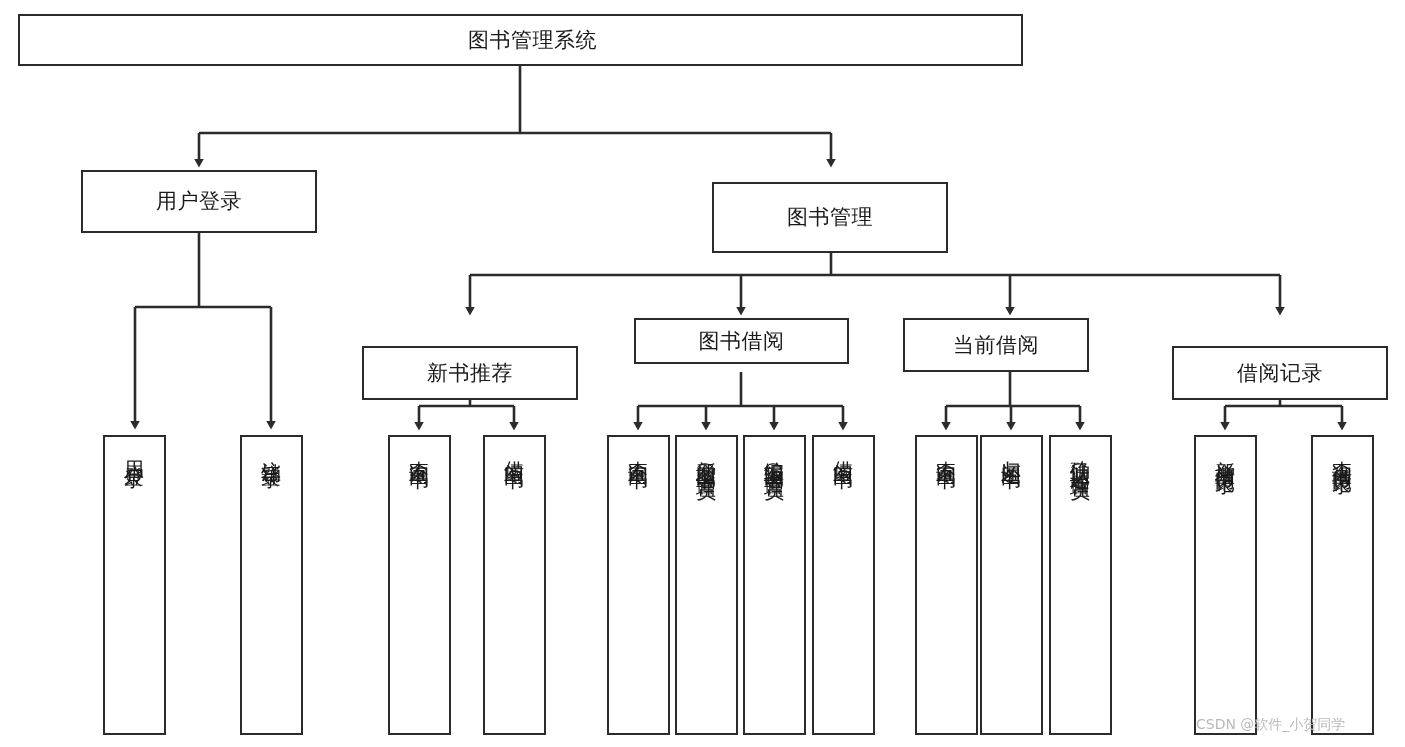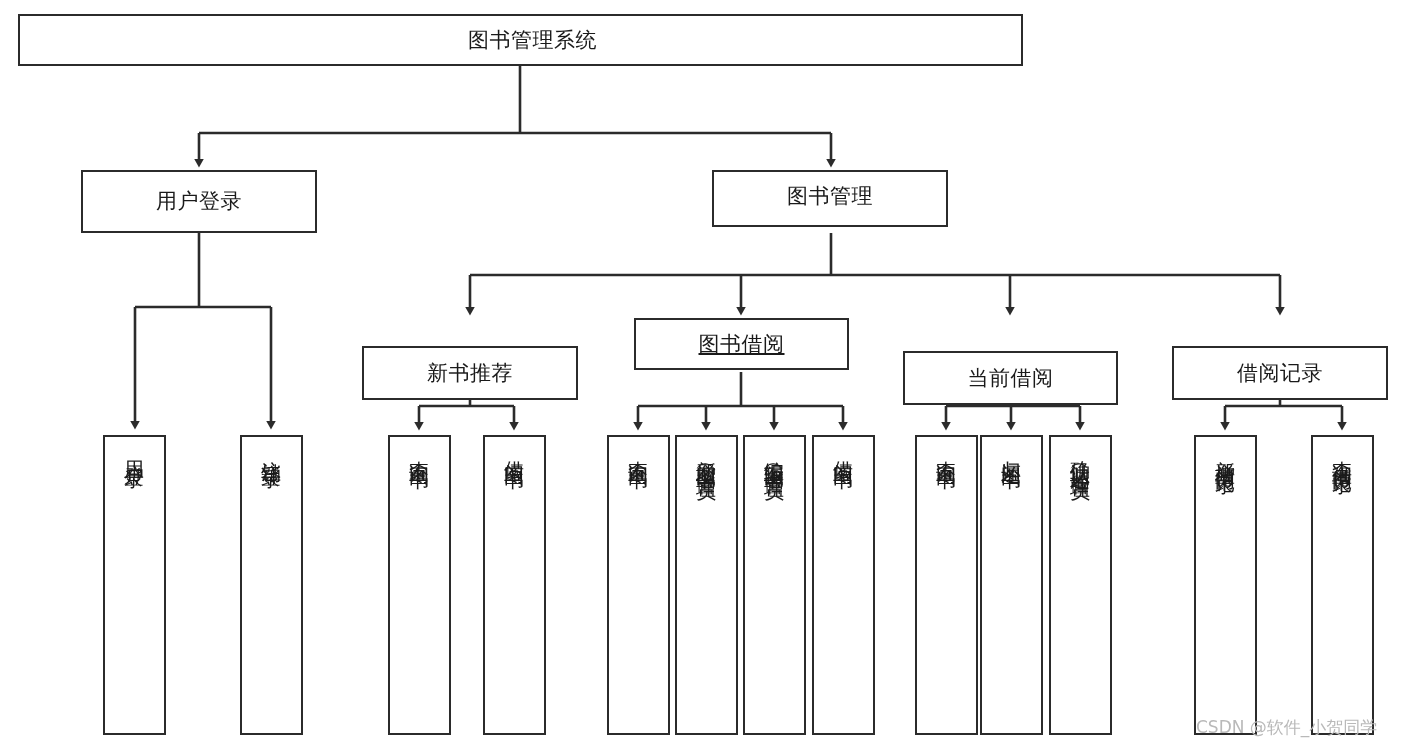--- a/index.html
+++ b/index.html
@@ -55,21 +55,21 @@
   .node.leaf .node-label {
     writing-mode: vertical-rl;
     text-orientation: upright;
     white-space: nowrap;
     font-size: 20px;
     letter-spacing: 3px;
     line-height: 1;
   }
   .watermark {
     position: absolute;
-    font-size: 17px;
+    font-size: 14px;
     color: #b9b9b9;
     white-space: nowrap;
     user-select: none;
     z-index: 3;
   }
 </style>
 </head>
 <body>
 
 <div id="canvas">
@@ -127,31 +127,31 @@
     </g>
   </svg>
 
   <div class="node root" style="left:18px; top:14px; width:1005px; height:52px;padding-left:24px;">
     <span class="node-label">图书管理系统</span>
   </div>
 
   <div class="node" style="left:81px; top:170px; width:236px; height:63px;">
     <span class="node-label">用户登录</span>
   </div>
-  <div class="node" style="left:712px; top:170px; width:236px; height:57px;font-family:Liberation Mono, monospace;">
+  <div class="node" style="left:712px; top:182px; width:236px; height:71px;">
     <span class="node-label">图书管理</span>
   </div>
 
   <div class="node" style="left:362px; top:318px; width:216px; height:54px;margin-top:28px;">
     <span class="node-label">新书推荐</span>
   </div>
-  <div class="node" style="left:634px; top:318px; width:215px; height:52px;text-decoration:underline;">
+  <div class="node" style="left:634px; top:318px; width:215px; height:46px;">
     <span class="node-label">图书借阅</span>
   </div>
-  <div class="node" style="left:903px; top:318px; width:215px; height:54px;margin-top:33px;">
+  <div class="node" style="left:903px; top:318px; width:186px; height:54px;">
     <span class="node-label">当前借阅</span>
   </div>
   <div class="node" style="left:1172px; top:318px; width:216px; height:54px;margin-top:28px;">
     <span class="node-label">借阅记录</span>
   </div>
 
   <div class="node leaf" style="left:103px; top:435px; width:63px; height:300px;">
     <span class="node-label">用户登录</span>
   </div>
   <div class="node leaf" style="left:240px; top:435px; width:63px; height:300px;">

